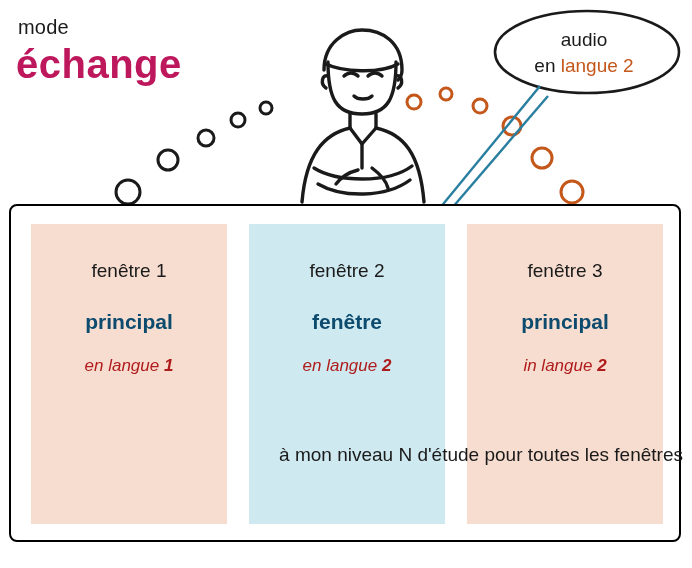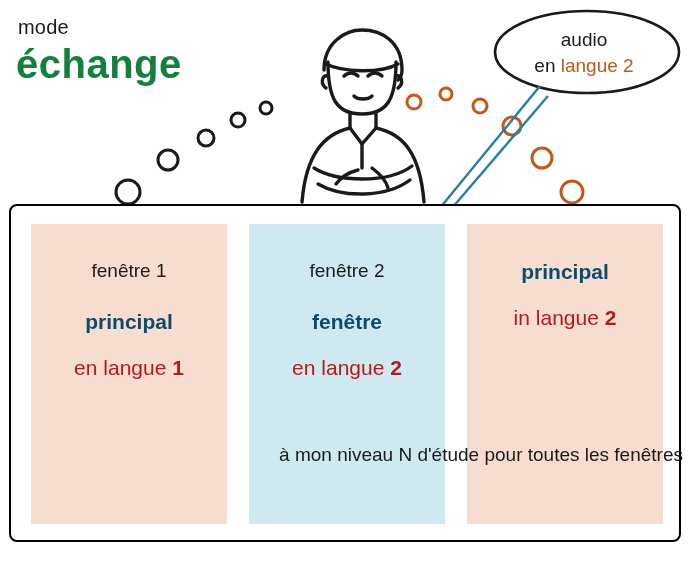--- a/index.html
+++ b/index.html
@@ -29,21 +29,21 @@
     font-size: 20px;
     color: #1a1a1a;
     letter-spacing: 0.2px;
   }
   .mode-title {
     position: absolute;
     left: 16px;
     top: 42px;
     font-size: 40px;
     font-weight: bold;
-    color: #15803d;
+    color: #be185d;
     letter-spacing: 0.5px;
   }
 
   
   .person {
     position: absolute;
     left: 262px;
     top: 18px;
     width: 200px;
     height: 200px;
@@ -115,22 +115,23 @@
     color: #1a1a1a;
     margin-bottom: 28px;
   }
   .col-main {
     font-size: 21px;
     font-weight: bold;
     color: #0c4a6e;
     margin-bottom: 22px;
   }
   .col-sub {
-    font-size: 21px;
-    color: #1a1a1a;
+    font-size: 17px;
+    color: #1a1a1a;
+    font-style: italic;
   }
   .col-sub .red {
     color: #b01c1c;
   }
   .col-sub .red-b {
     color: #b01c1c;
     font-weight: bold;
   }
 
   .footnote {
@@ -238,20 +239,21 @@
         <div class="col-sub"><span class="red">en </span><span class="red">langue </span><span class="red-b">1</span></div>
       </div>
 
       <div class="col blue">
         <div class="col-title">fenêtre 2</div>
         <div class="col-main">fenêtre</div>
         <div class="col-sub"><span class="red">en </span><span class="red">langue </span><span class="red-b">2</span></div>
       </div>
 
       <div class="col peach">
+        <div class="col-title">fenêtre 3</div>
         <div class="col-main">principal</div>
         <div class="col-sub"><span class="red">in </span><span class="red">langue </span><span class="red-b">2</span></div>
       </div>
 
     </div>
     <div class="footnote">à mon niveau N d'étude pour toutes les fenêtres</div>
   </div>
 
 </div>
 

